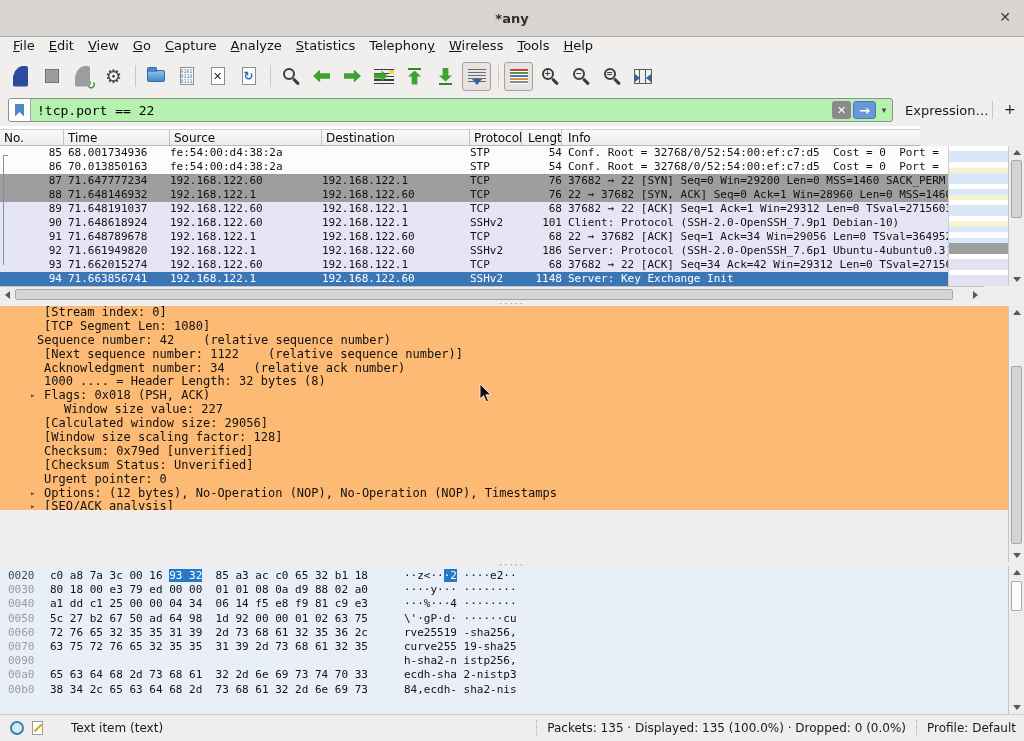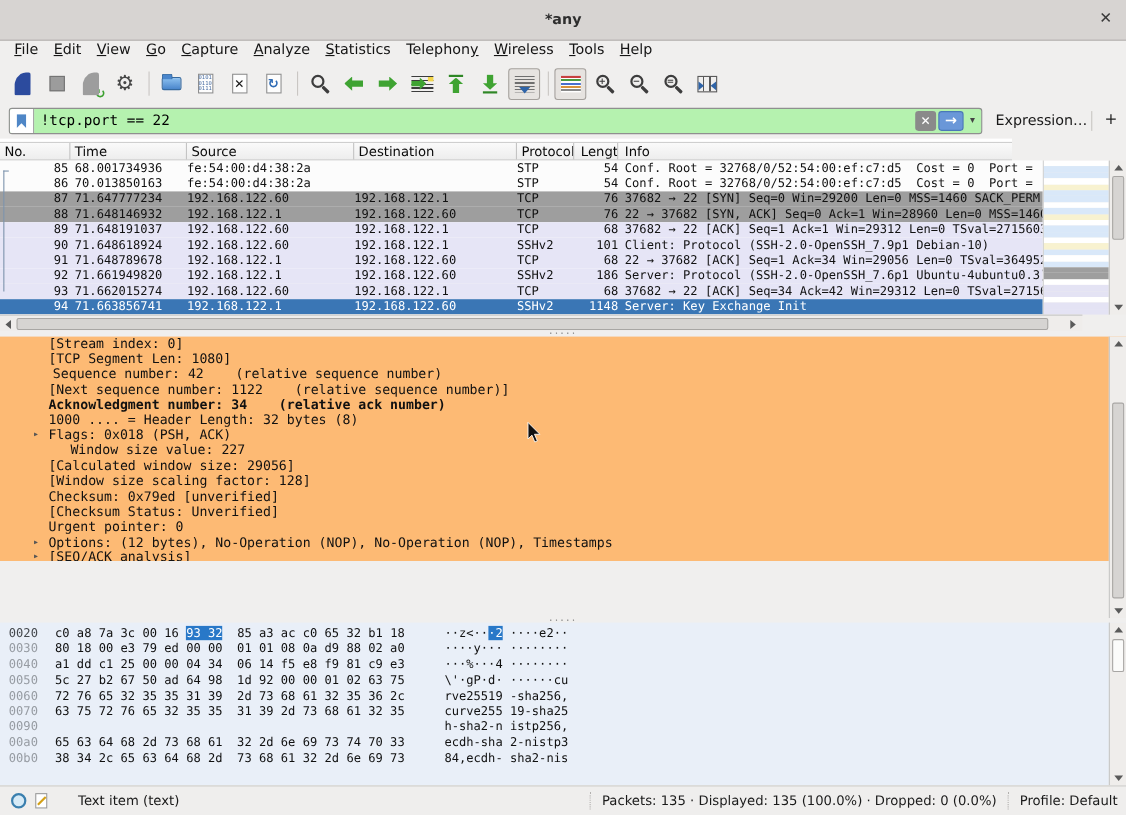--- a/index.html
+++ b/index.html
@@ -351,23 +351,23 @@
     </div>
   </div>
 
   <div class="splitter" style="top:301px;height:5px">
     <span class="dots">·····</span>
   </div>
 
   <div class="details" id="details">
       <div class="dline" style="padding-left: 44px;"><span>[Stream index: 0]</span></div>
       <div class="dline" style="padding-left: 44px;"><span>[TCP Segment Len: 1080]</span></div>
-      <div class="dline" style="padding-left: 48px;"><span>Sequence number: 42    (relative sequence number)</span></div>
+      <div class="dline" style="padding-left: 37px;"><span>Sequence number: 42    (relative sequence number)</span></div>
       <div class="dline" style="padding-left: 44px;"><span>[Next sequence number: 1122    (relative sequence number)]</span></div>
-      <div class="dline" style="padding-left: 44px; font-weight: bold;"><span>Acknowledgment number: 34    (relative ack number)</span></div>
+      <div class="dline" style="padding-left: 44px;"><span>Acknowledgment number: 34    (relative ack number)</span></div>
       <div class="dline" style="padding-left: 44px;"><span>1000 .... = Header Length: 32 bytes (8)</span></div>
       <div class="dline" style="padding-left: 44px;"><span class="darrow" style="left: 30px;">▸</span><span>Flags: 0x018 (PSH, ACK)</span></div>
       <div class="dline" style="padding-left: 64px;"><span>Window size value: 227</span></div>
       <div class="dline" style="padding-left: 44px;"><span>[Calculated window size: 29056]</span></div>
       <div class="dline" style="padding-left: 44px;"><span>[Window size scaling factor: 128]</span></div>
       <div class="dline" style="padding-left: 44px;"><span>Checksum: 0x79ed [unverified]</span></div>
       <div class="dline" style="padding-left: 44px;"><span>[Checksum Status: Unverified]</span></div>
       <div class="dline" style="padding-left: 44px;"><span>Urgent pointer: 0</span></div>
       <div class="dline" style="padding-left: 44px;"><span class="darrow" style="left: 30px;">▸</span><span>Options: (12 bytes), No-Operation (NOP), No-Operation (NOP), Timestamps</span></div>
       <div class="dline" style="padding-left: 44px;"><span class="darrow" style="left: 30px;">▸</span><span>[SEQ/ACK analysis]</span></div>

